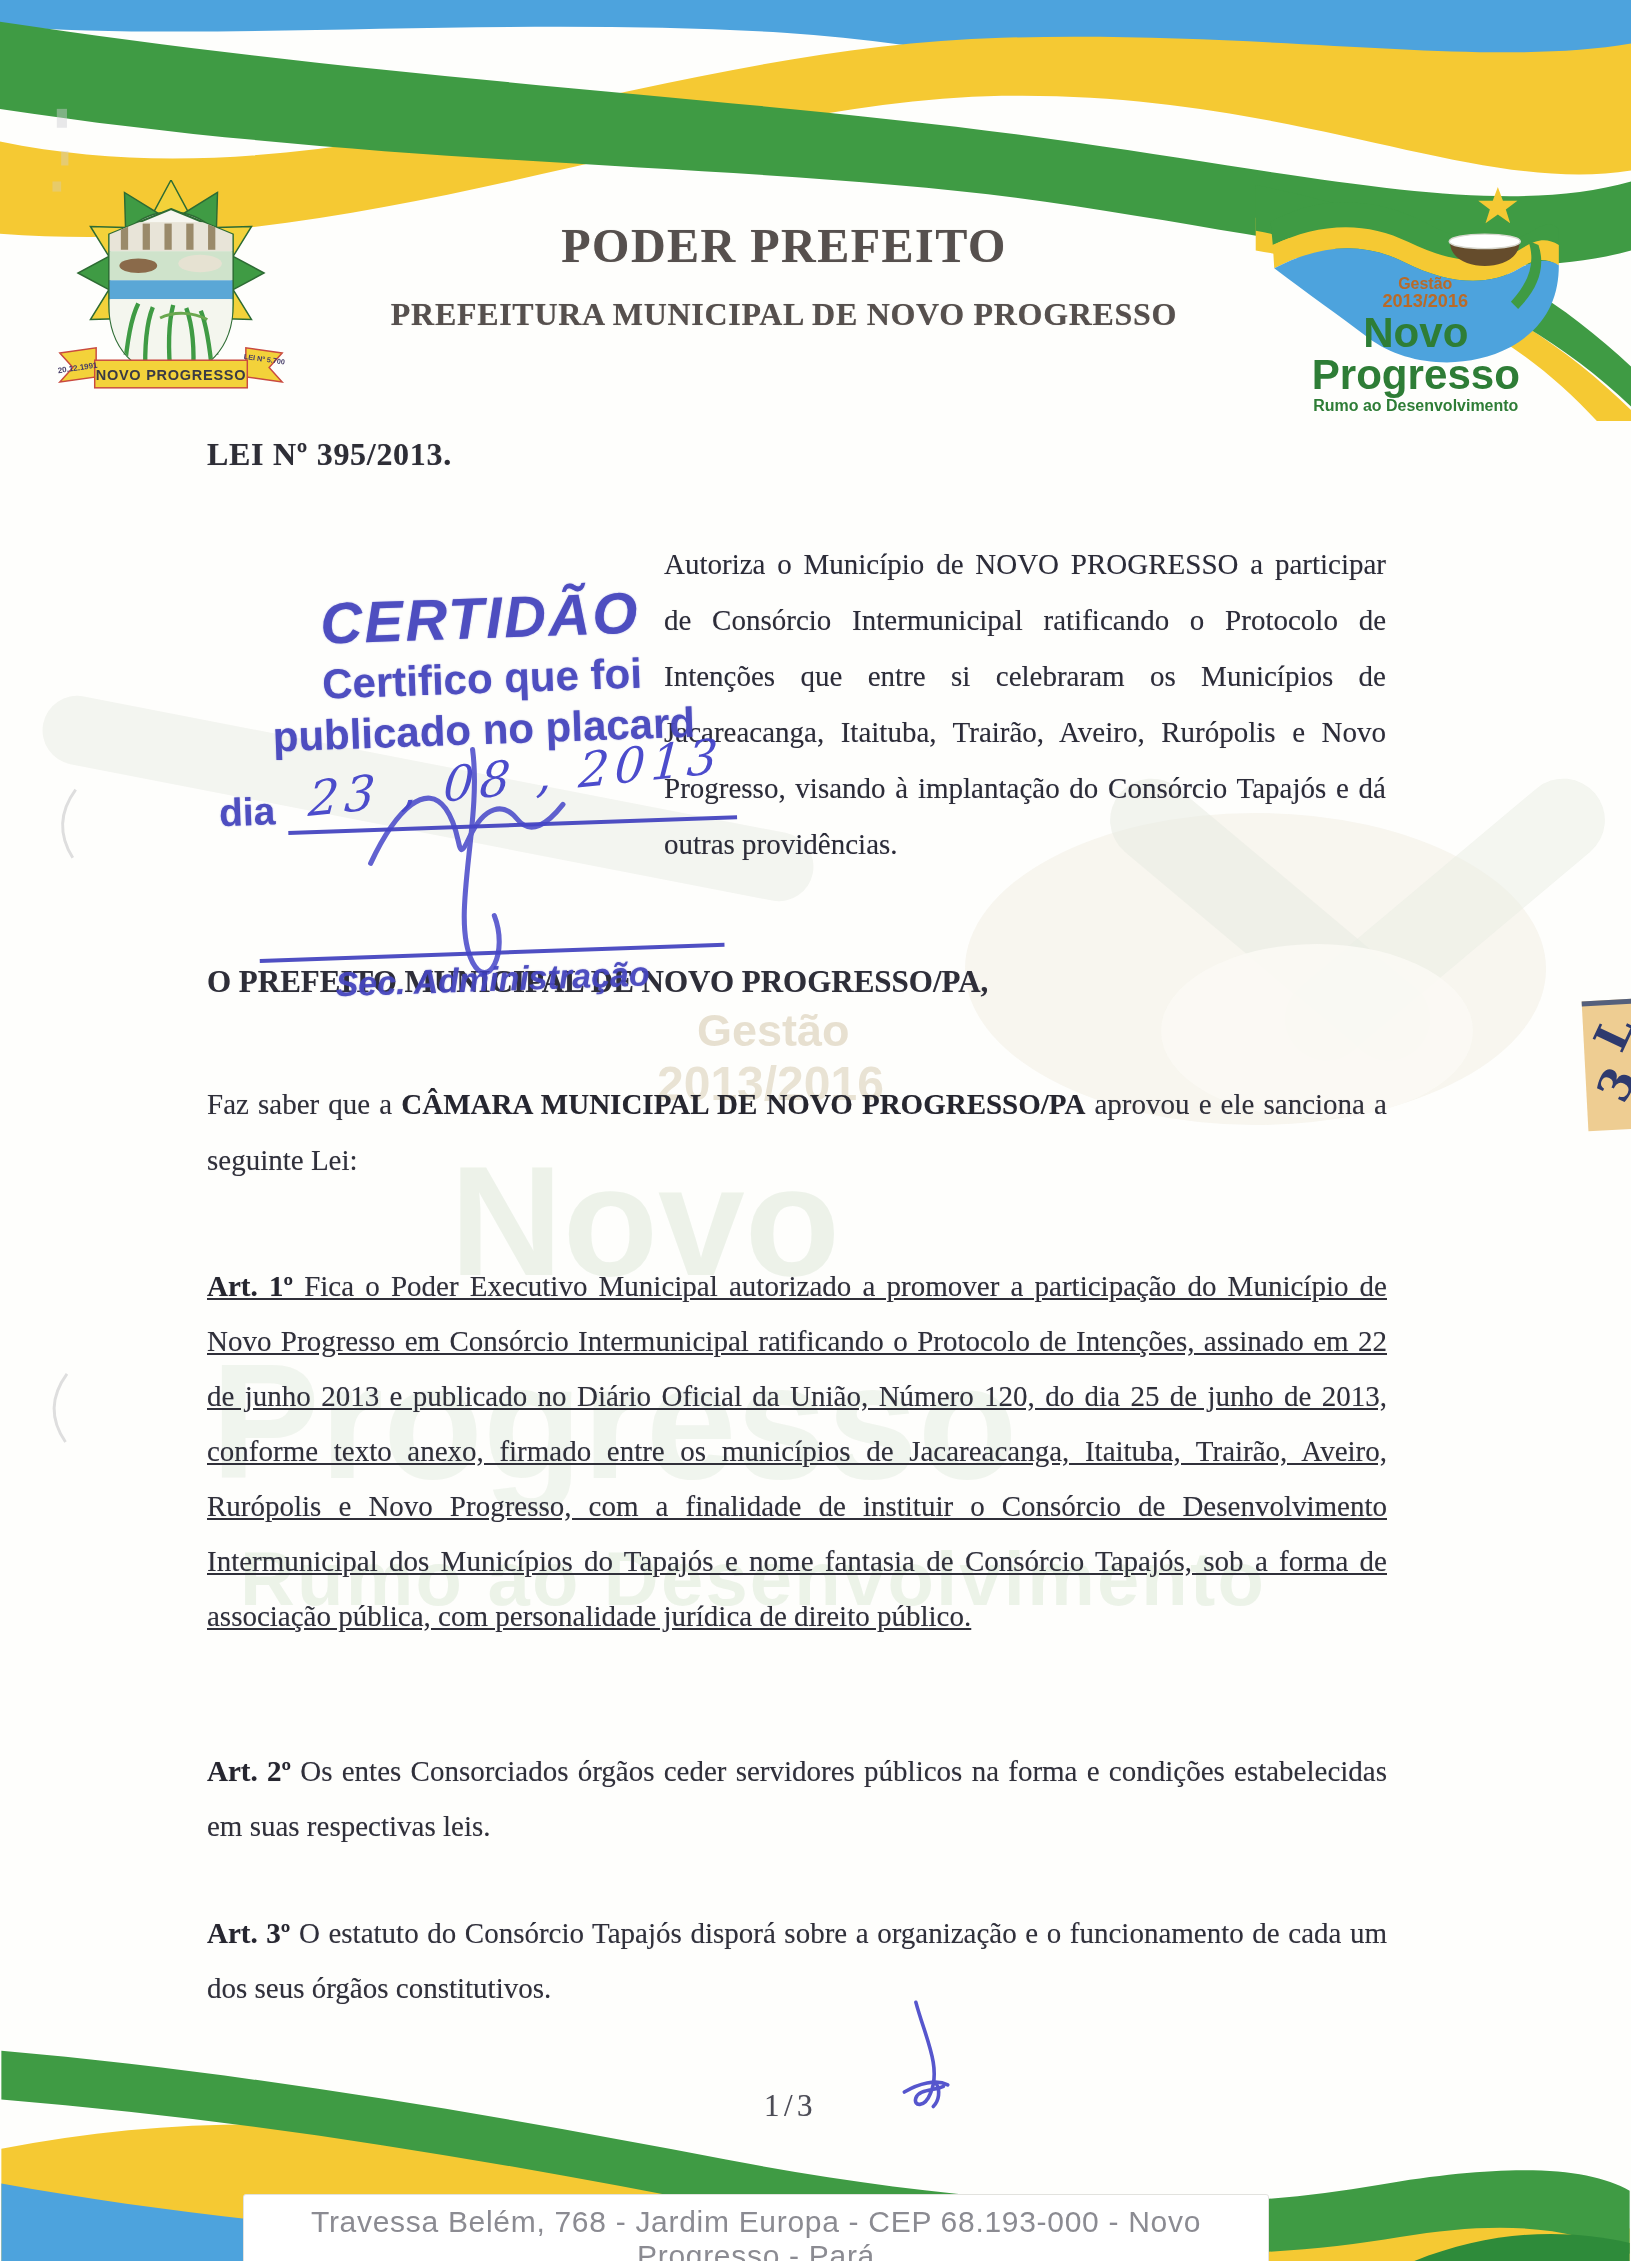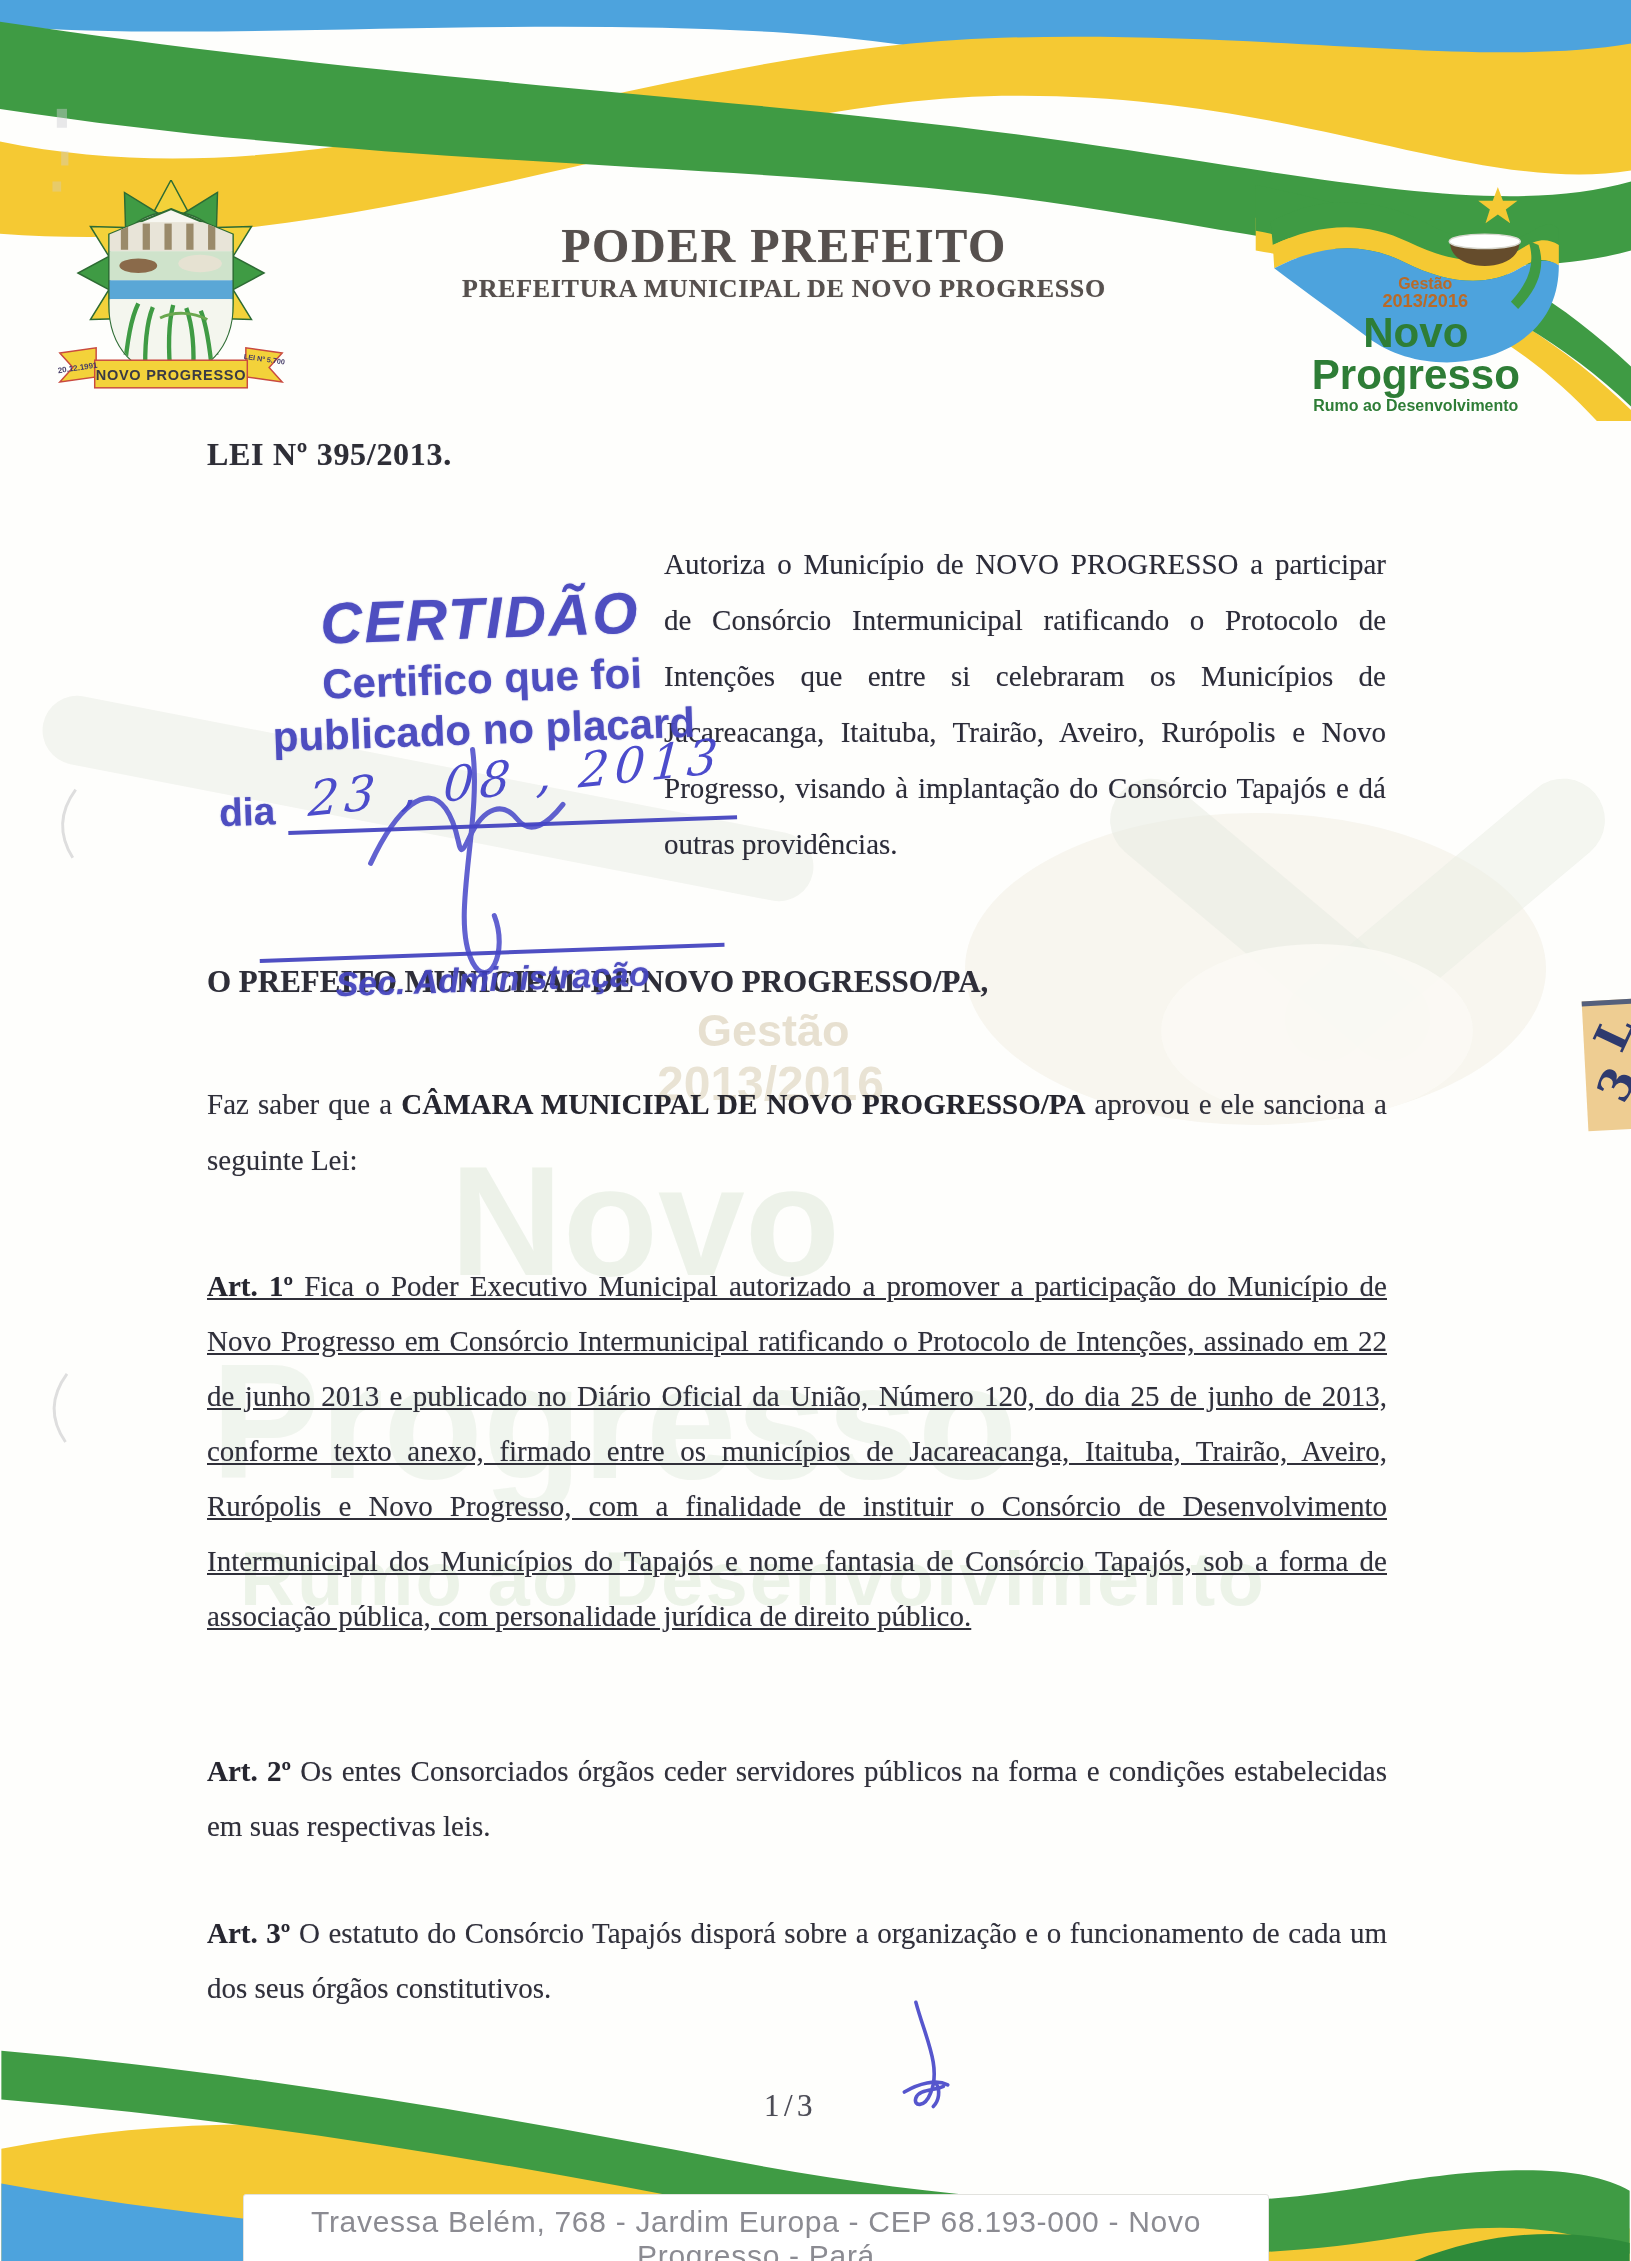--- a/index.html
+++ b/index.html
@@ -10,21 +10,21 @@
 
   
   .wm{position:absolute;z-index:1;font-family:"Liberation Sans","DejaVu Sans",sans-serif;
       font-weight:bold;white-space:nowrap;pointer-events:none;}
   .wm-band{position:absolute;z-index:1;border-radius:44px;}
   .wm-ell{position:absolute;z-index:1;border-radius:50%;}
 
   
   .title-block{left:312px;top:218px;width:944px;text-align:center;z-index:5;color:#56504e;}
   .title-1{font-size:48px;font-weight:bold;letter-spacing:1.5px;text-shadow:0 0 0.7px rgba(80,70,60,.5);}
-  .title-2{font-size:26px;font-weight:bold;margin-top:1px;letter-spacing:0.7px;text-shadow:0 0 0.7px rgba(80,70,60,.5);}
+  .title-2{font-size:32px;font-weight:bold;margin-top:23px;letter-spacing:0.7px;text-shadow:0 0 0.7px rgba(80,70,60,.5);}
 
   
   .soft{text-shadow:0 0 0.7px rgba(55,55,85,.4);}
   .law-number{left:207px;top:436px;font-size:32px;font-weight:bold;color:#2e2e36;z-index:5;letter-spacing:0.7px;}
   .ementa{left:664px;top:536px;width:722px;font-size:29px;line-height:56px;text-align:justify;z-index:5;color:#2c2c38;}
   .preamble{left:207px;top:964px;font-size:31px;font-weight:bold;color:#2e2e38;z-index:5;}
   .fazsaber{left:207px;top:1076px;width:1180px;font-size:29px;line-height:56px;text-align:justify;z-index:5;}
   .article{left:207px;width:1180px;font-size:29px;line-height:55px;text-align:justify;z-index:5;position:absolute;}
   .art-1{top:1230px;text-decoration:underline;}
   .art-2{top:1715px;}

